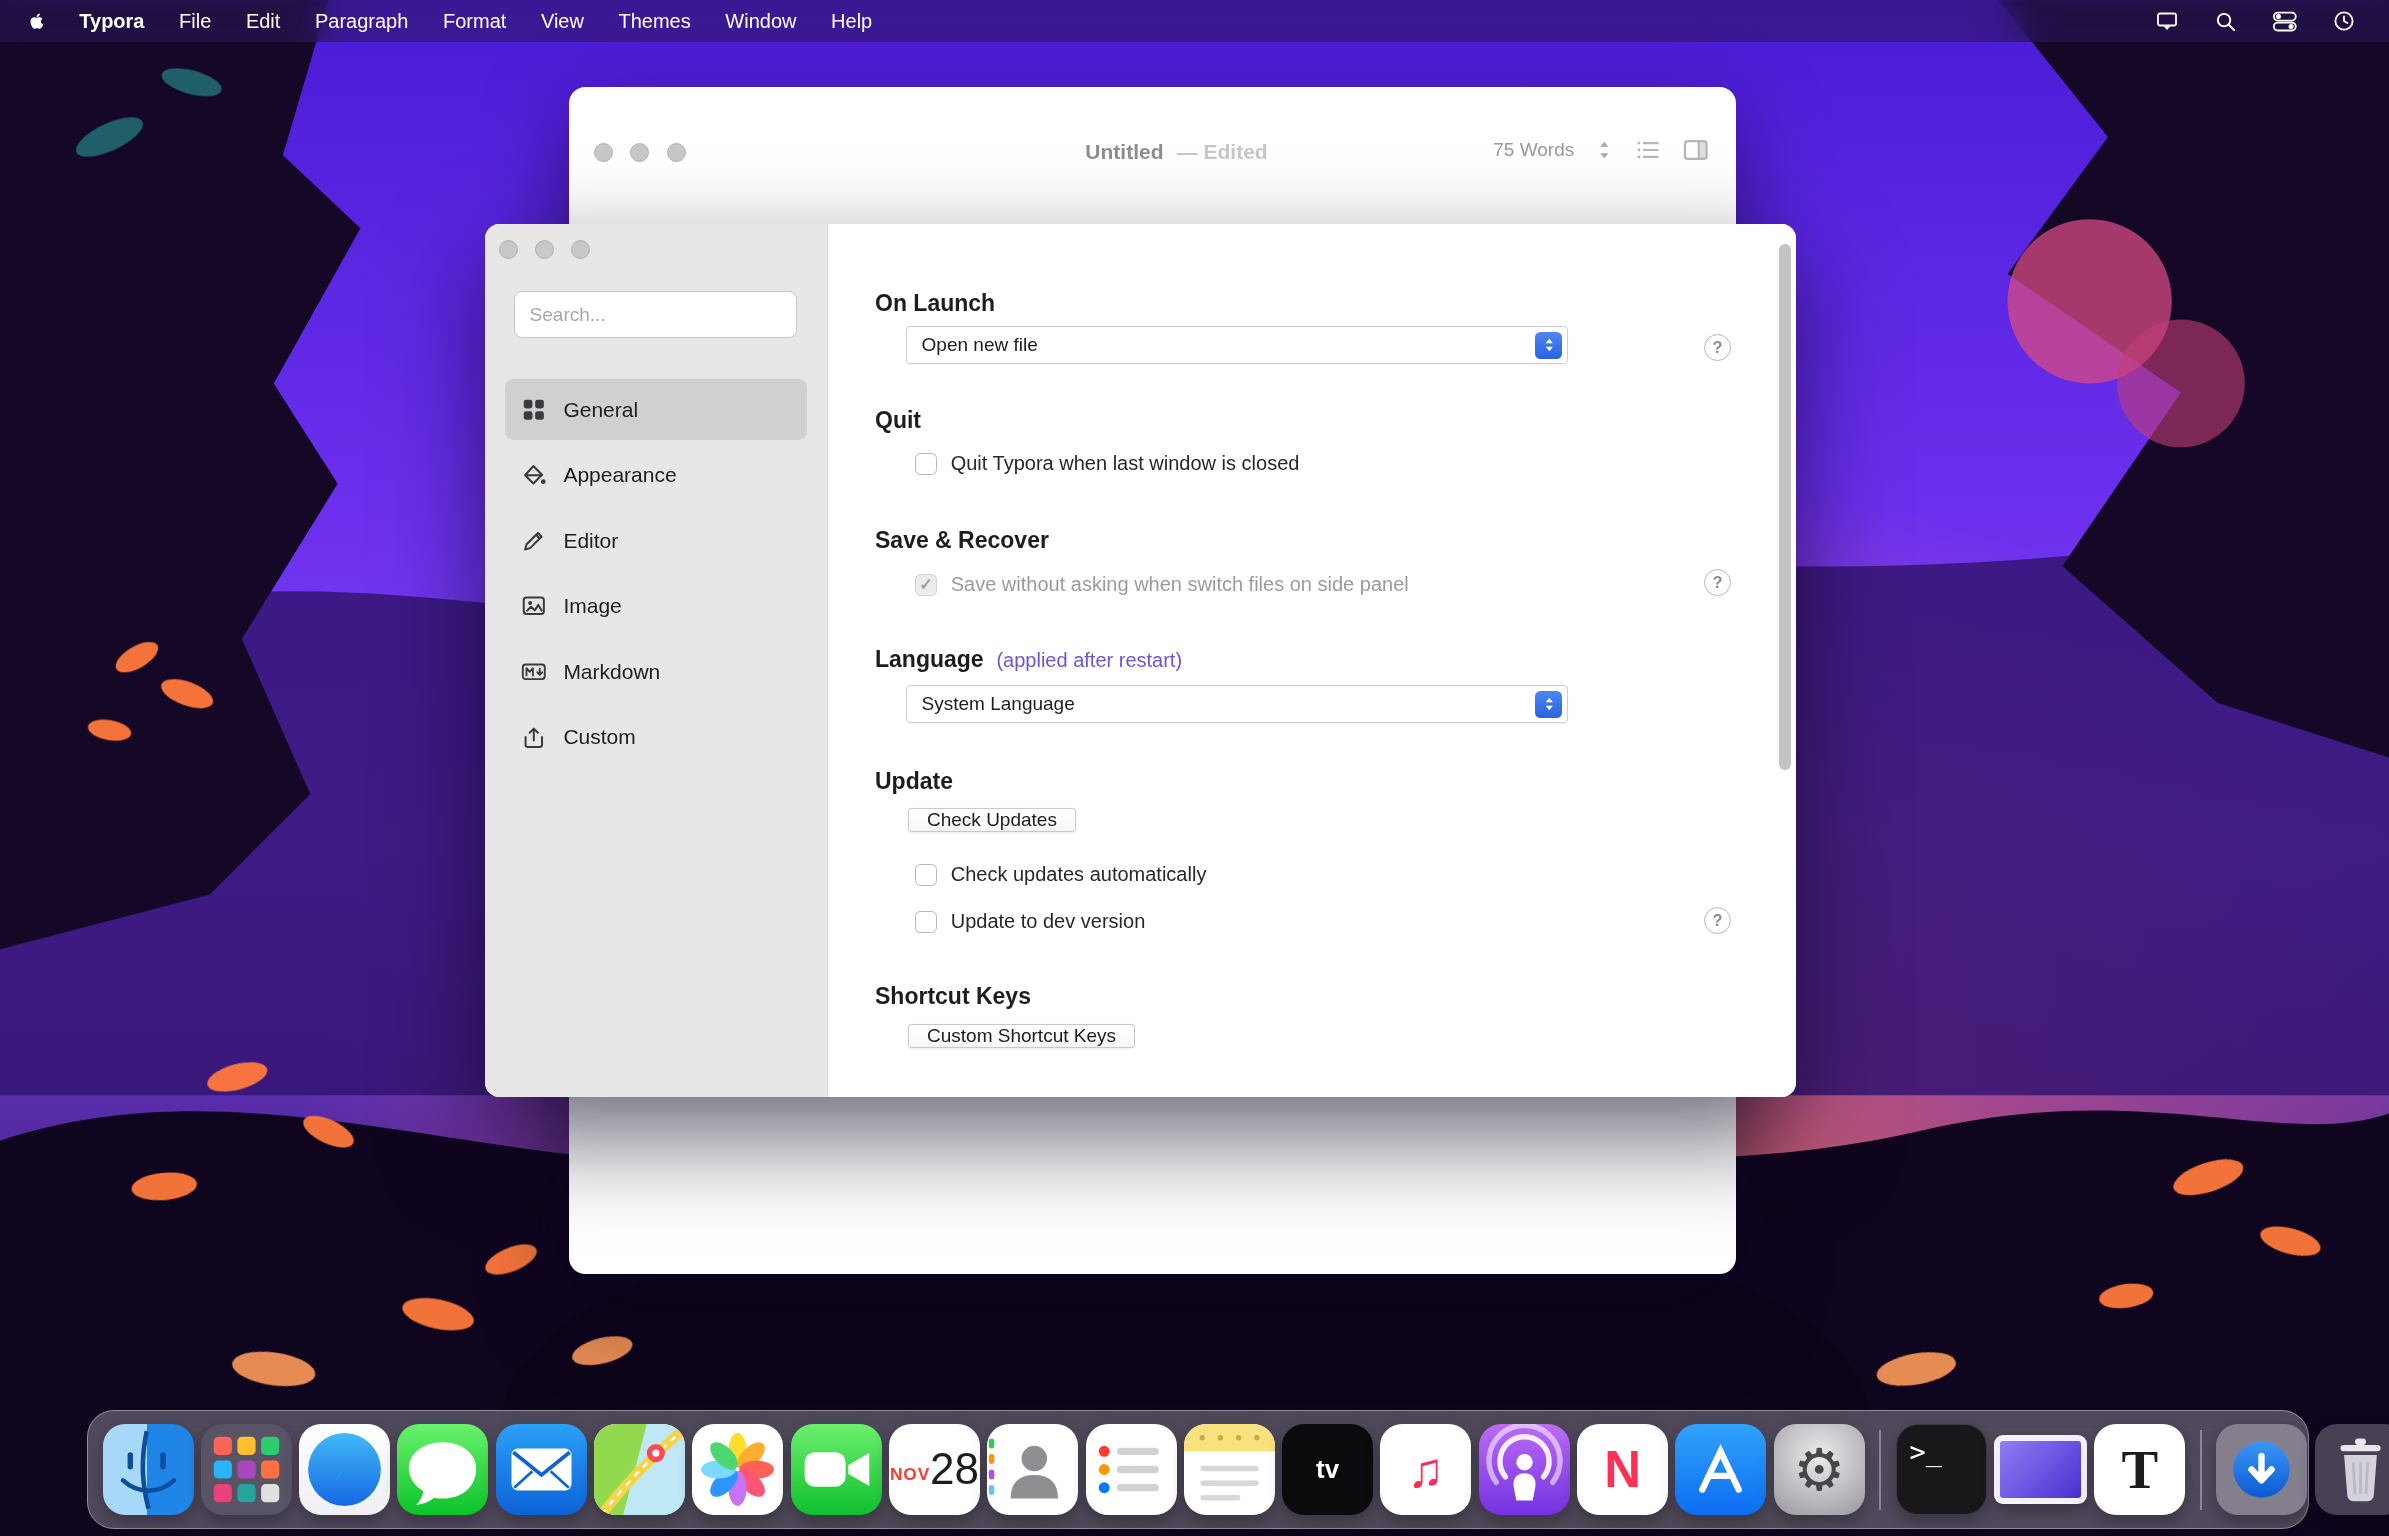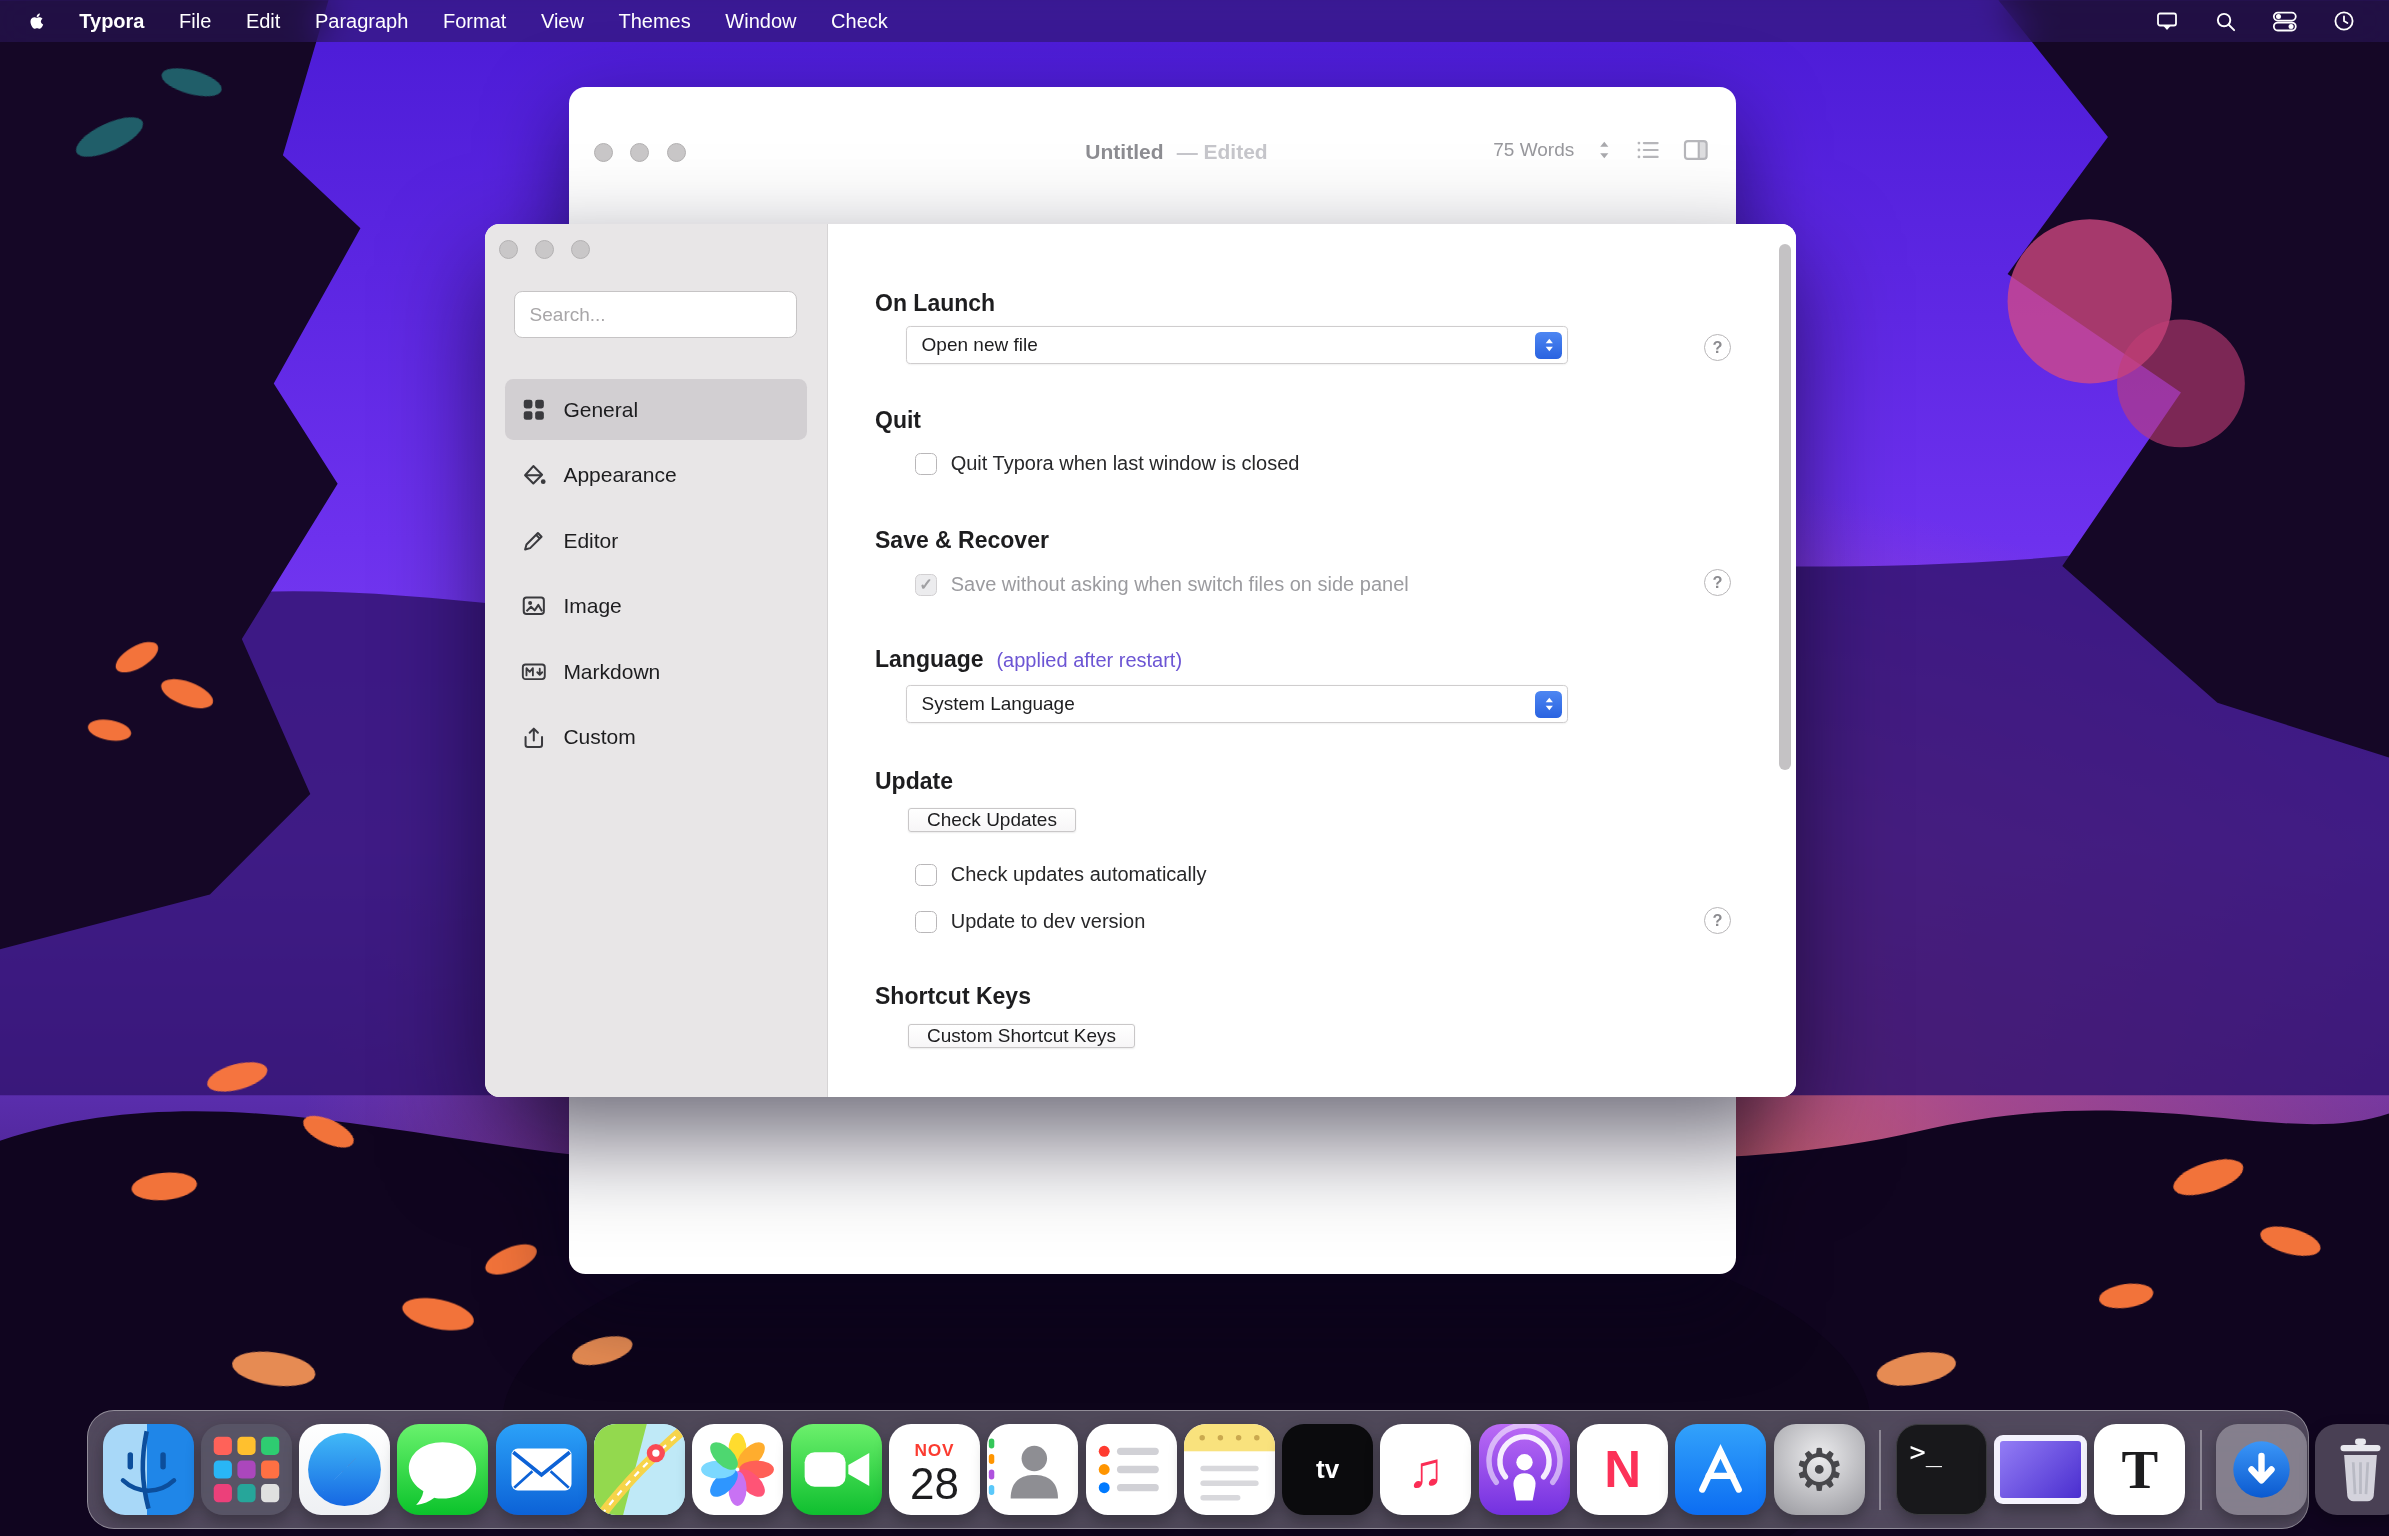--- a/index.html
+++ b/index.html
@@ -85,21 +85,21 @@
   .ddiv { width:1.8px; height:80px; background:rgba(255,255,255,0.35); flex:none; margin:0 7.3px; }
 
   .i-finder { background:linear-gradient(90deg,#a8d8f8 0 48%, #1f86e8 48% 100%); }
   .i-launchpad { background:rgba(95,95,110,0.55); }
   .i-safari { background:linear-gradient(180deg,#ffffff,#eef0f3); }
   .i-messages { background:linear-gradient(180deg,#69f26d,#0bc32b); }
   .i-mail { background:linear-gradient(180deg,#2ba1f8,#0c62d7); }
   .i-maps { background:#bfe9f7; }
   .i-photos { background:#fff; }
   .i-facetime { background:linear-gradient(180deg,#6cf06c,#0fbf2f); }
-  .i-calendar { background:#fff; flex-direction:column; }
+  .i-calendar { background:#fff; flex-direction:row; }
   .i-contacts { background:#fff; }
   .i-reminders { background:#fff; }
   .i-notes { background:#fff; }
   .i-tv { background:#0b0b0d; color:#fff; font-size:26px; font-weight:bold; }
   .i-music { background:#fff; color:#fb2d55; font-size:49px; }
   .i-podcasts { background:linear-gradient(180deg,#bb6bf5,#7331e0); }
   .i-news { background:#fff; color:#fc3158; font-size:51px; font-weight:bold; }
   .i-appstore { background:linear-gradient(180deg,#32a2fb,#0c6df2); }
   .i-settings { background:radial-gradient(circle at 50% 35%, #ececee, #97979d); color:#47474b; font-size:58px; }
   .i-terminal { background:#18181b; border:0.9px solid #3c3c40; color:#fff;
@@ -174,21 +174,21 @@
       </svg>
   </span>
   <span class="mitem appname">Typora</span>
   <span class="mitem">File</span>
   <span class="mitem">Edit</span>
   <span class="mitem">Paragraph</span>
   <span class="mitem">Format</span>
   <span class="mitem">View</span>
   <span class="mitem">Themes</span>
   <span class="mitem">Window</span>
-  <span class="mitem">Check</span>
+  <span class="mitem">Help</span>
   <span class="mb-right">
     <svg width="24" height="24" viewBox="0 0 24 24">
         <rect x="3" y="4.5" width="18" height="12" rx="2" fill="none" stroke="#fff" stroke-width="1.8"></rect>
         <path d="M12 21 l-3.5-4 h7 Z" fill="#fff"></path>
       </svg>
     <svg width="23" height="23" viewBox="0 0 24 24">
         <circle cx="10.5" cy="10.5" r="6.5" fill="none" stroke="#fff" stroke-width="2"></circle>
         <path d="M15.4 15.4 L21 21" stroke="#fff" stroke-width="2" stroke-linecap="round"></path>
       </svg>
     <svg width="25.6" height="23" viewBox="0 0 24 22">

